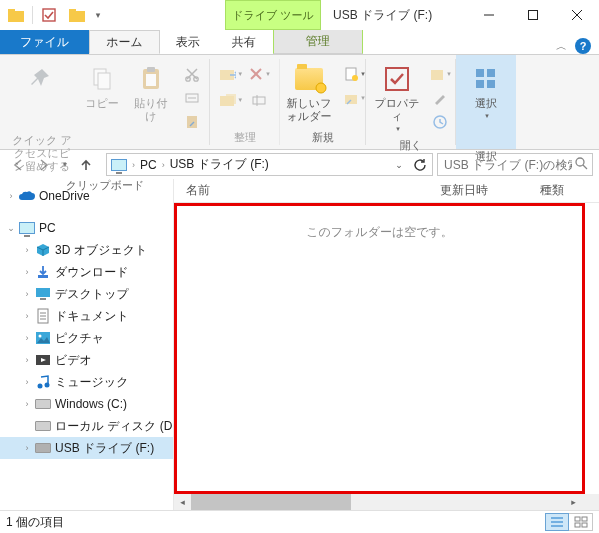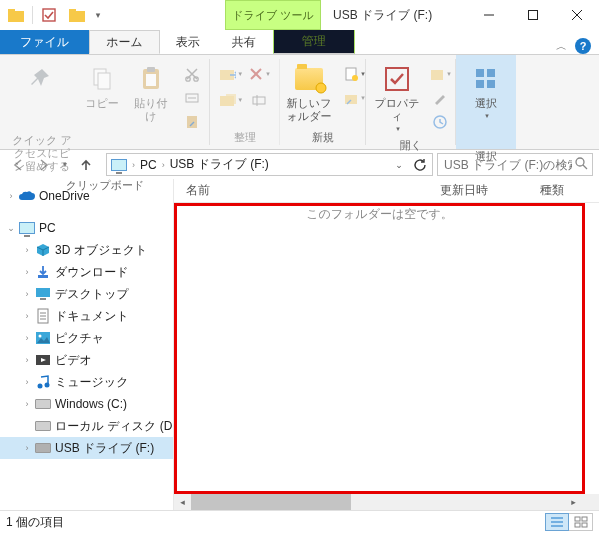--- a/index.html
+++ b/index.html
@@ -17,21 +17,21 @@
   .titlebar .spacer { flex:1; }
   .titlebar .sysbtns { display:flex; align-items:center; }
   .sysbtn { width:44px; height:30px; display:flex; align-items:center; justify-content:center; color:#222; }
   .sysbtn svg { width:10px; height:10px; }
 
   
   .tabrow { height:24px; display:flex; align-items:flex-end; background:#fff; position:relative; }
   .tabrow .file-tab { background:#1979ca; color:#fff; height:24px; padding:0 20px; display:flex; align-items:center; font-size:12px; }
   .tabrow .tab { height:24px; padding:0 16px; display:flex; align-items:center; font-size:12px; color:#333; position:relative; }
   .tabrow .tab.active { border:1px solid #d0d0d0; border-bottom:1px solid #f5f5f5; background:#f5f5f5; }
-  .tabrow .contextual-tab2 { width:82px; text-align:center; height:24px; display:flex; align-items:center; justify-content:center; font-size:12px; color:#5b7b27; border:1px solid #a8e062; border-top:0; border-bottom:1px solid #d0d0d0; margin-left:1px; background:#0f172a;margin-top:20px;}
+  .tabrow .contextual-tab2 { width:90px; text-align:center; height:24px; display:flex; align-items:center; justify-content:center; font-size:12px; color:#5b7b27; border:1px solid #a8e062; border-top:0; border-bottom:1px solid #d0d0d0; margin-left:1px; background:#e5e5e5;margin-top:20px;}
   .tabrow .right { margin-left:auto; display:flex; align-items:center; gap:8px; padding-right:8px; color:#444;}
   .collapse-chev { color:#666; font-size:11px; }
   .help-icon { width:16px; height:16px; border-radius:50%; background:#1979ca; color:#fff; font-size:11px; display:flex; align-items:center; justify-content:center; font-weight:bold;}
 
   
   .ribbon { height:96px; background:#f5f5f5; border-top:1px solid #d0d0d0; border-bottom:1px solid #d0d0d0; display:flex; }
   .ribbon-group { display:flex; flex-direction:column; align-items:center; padding:2px 6px; position:relative; }
   .ribbon-group::after { content:''; position:absolute; right:0; top:4px; bottom:4px; width:1px; background:#e0e0e0; }
   .ribbon-group:last-child::after { display:none; }
   .ribbon-body { flex:1; display:flex; align-items:flex-start; gap:6px; padding-top:4px;}
@@ -71,21 +71,21 @@
   .sep { height:10px; }
 
   .content { flex:1; display:flex; flex-direction:column; min-width:0;}
   .col-headers { height:24px; border-bottom:1px solid #e8e8e8; display:flex; align-items:center; padding-left:12px; color:#555; font-size:12px;}
   .col-headers .col { display:flex; align-items:center; }
   .col-name { width:254px; }
   .col-date { width:100px; }
   .col-type { flex:1; }
   .content-area { flex:1; position:relative; }
   .red-box { position:absolute; left:0; right:14px; top:0; bottom:16px; border:3px solid #e60000; display:flex; align-items:flex-start; justify-content:center; }
-  .empty-text { color:#888; font-size:12px; padding-top:0;}
+  .empty-text { color:#888; font-size:12px; padding-top:18px;}
   .hscroll { position:absolute; left:0; right:17px; bottom:0; height:16px; background:#f0f0f0; display:flex;}
   .hscroll .thumb { width:160px; height:100%; background:#c4c4c4; margin-left:0;}
   .hscroll .arrow { width:17px; height:100%; display:flex; align-items:center; justify-content:center; color:#666; font-size:9px;}
   .hscroll .track { flex:1; }
   .vscroll-space { position:absolute; right:0; bottom:0; width:17px; height:16px; background:#f0f0f0;}
 
   
   .statusbar { height:23px; border-top:1px solid #e0e0e0; display:flex; align-items:center; padding:0 6px; font-size:12px;}
   .statusbar .sp { flex:1;}
   .view-toggle { display:flex; gap:0;}

